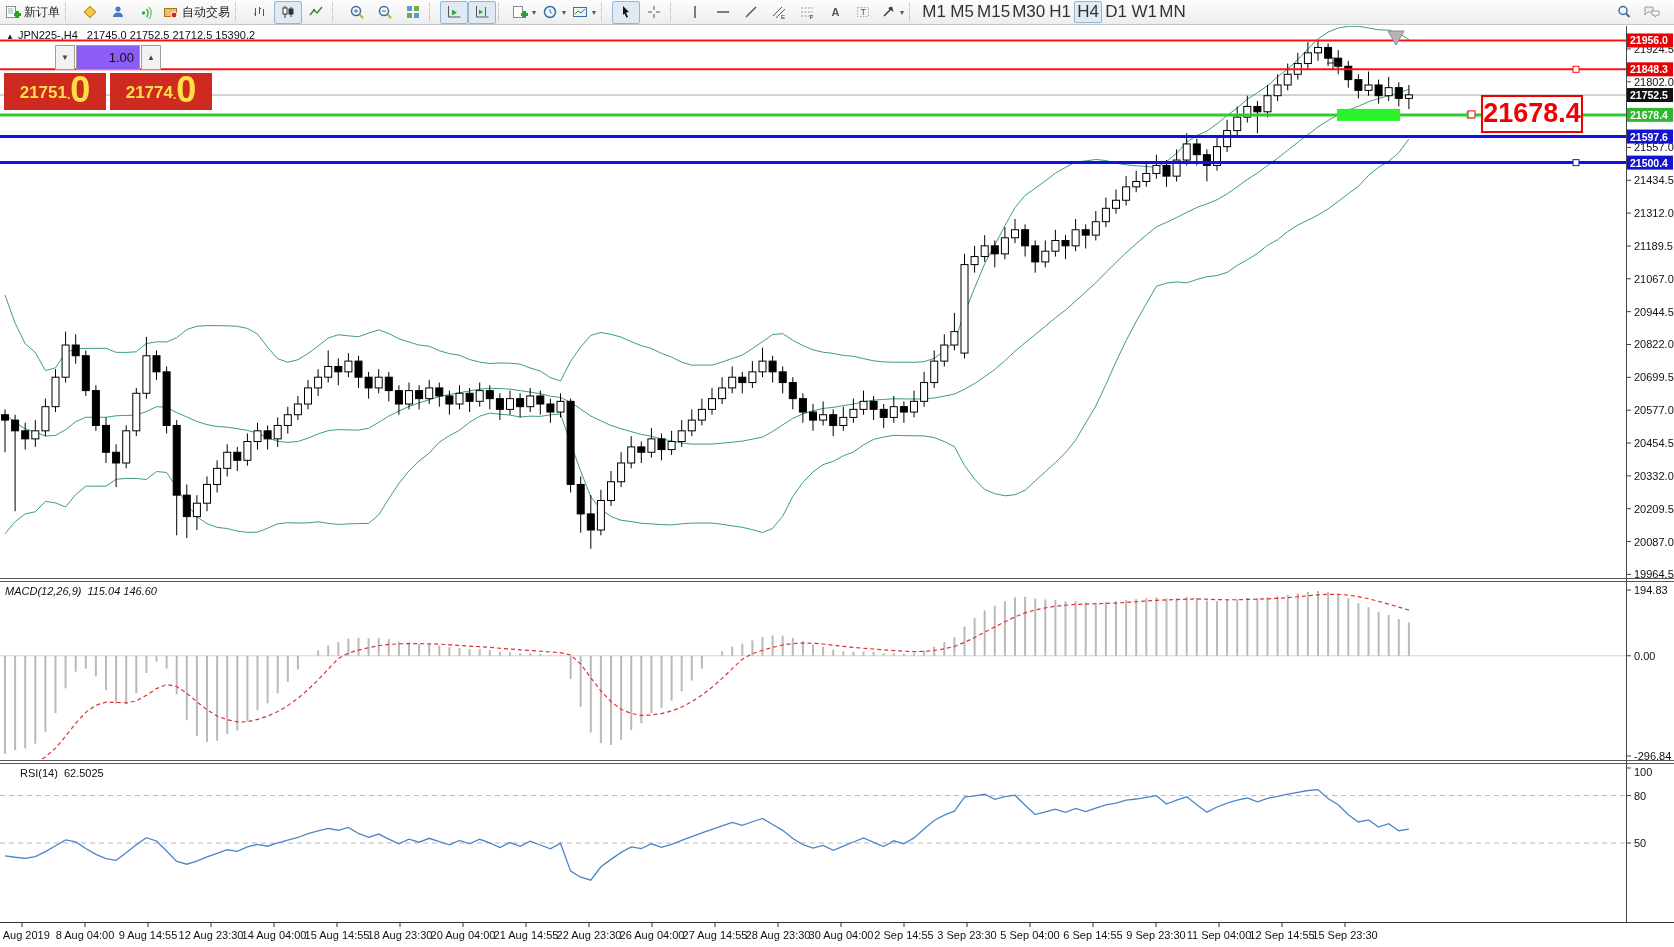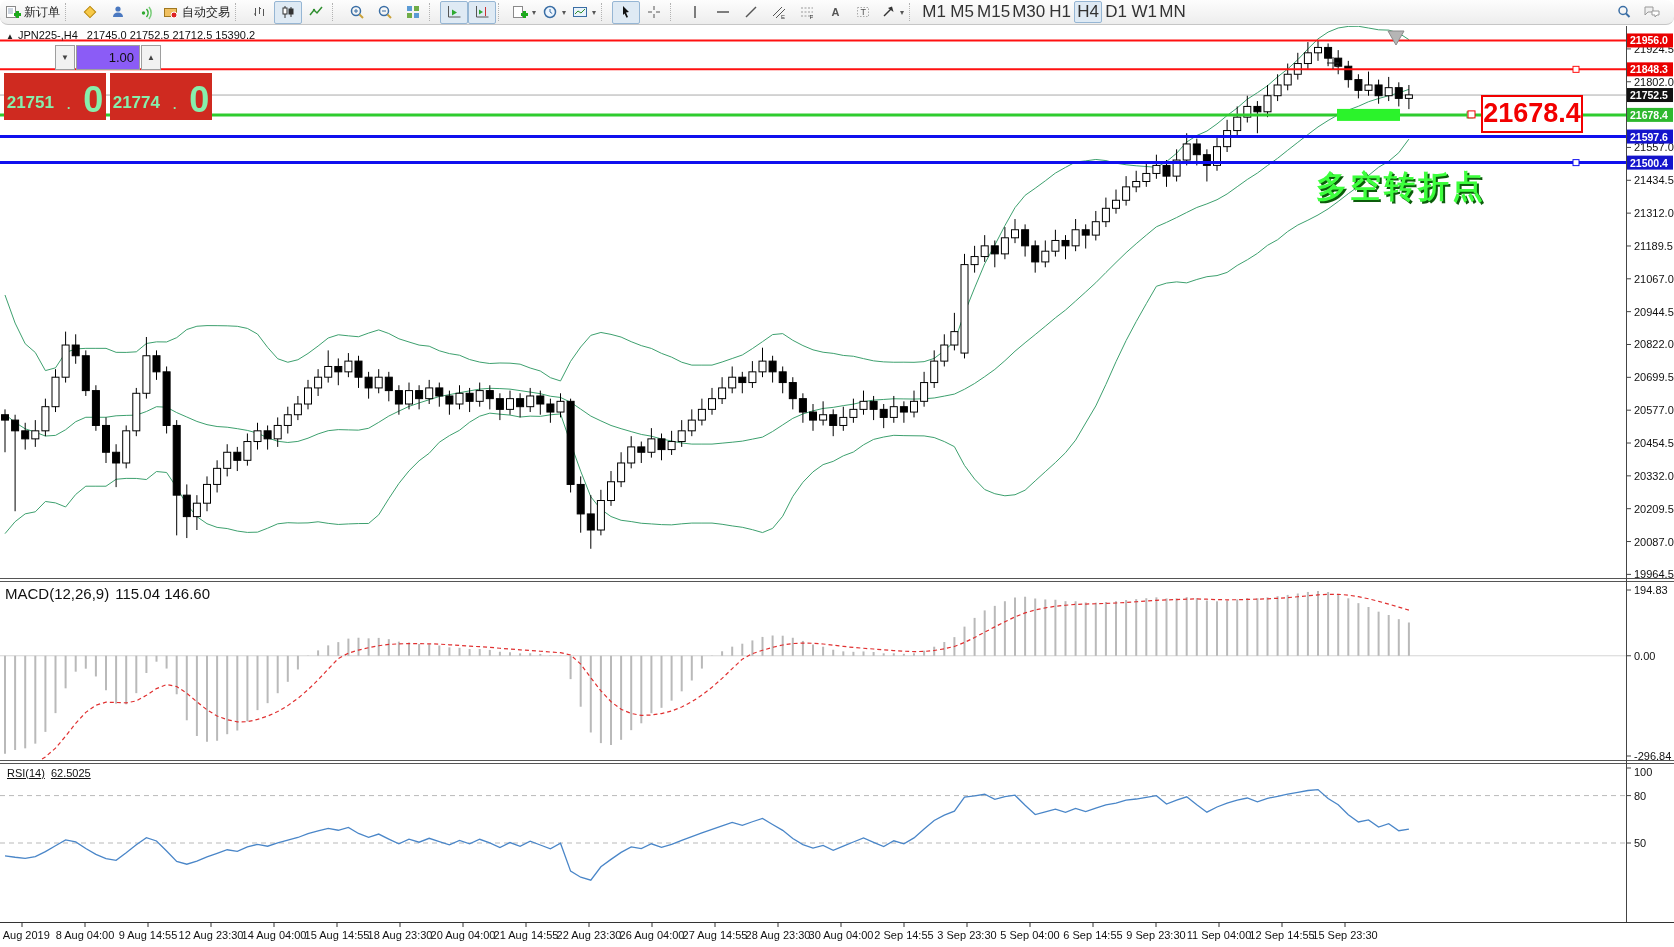--- a/index.html
+++ b/index.html
@@ -1,45 +1,45 @@
 <!DOCTYPE html>
 <html><head>
 <meta charset="utf-8">
 <style>
   html,body{margin:0;padding:0;background:#fff;font-family:"Liberation Sans","DejaVu Sans",sans-serif;}
   #app{position:relative;width:1674px;height:947px;overflow:hidden;background:#fff;}
   
   #toolbar{position:absolute;left:0;top:0;width:1674px;height:25px;background:linear-gradient(#fdfdfd,#ededed);
-    border-bottom:1px solid #c6c6c6;display:flex;align-items:center;padding:0 2px;box-sizing:border-box;z-index:6;font-size:12px;color:#333;border-radius:8px;}
+    border-bottom:1px solid #c6c6c6;display:flex;align-items:center;padding:0 2px;box-sizing:border-box;z-index:6;font-size:12px;color:#333;}
   .tbtn{height:21px;min-width:22px;display:flex;align-items:center;justify-content:center;border:1px solid transparent;border-radius:2px;padding:0 2px;gap:3px;}
   .tbtn.pressed{border-color:#96b6d4;background:#dfeaf4;}
   .tlabel{font-size:12px;color:#222;}
   .tsep{width:6px;height:18px;border-left:1px dotted #b3b3b3;margin:0 4px 0 2px;}
   .caret{font-size:8px;color:#555;margin-left:1px;}
   .tf{font-size:17px;color:#333;min-width:26px;height:20px;display:flex;align-items:center;justify-content:center;border:1px solid transparent;border-radius:2px;}
   .tf.pressed{border-color:#96b6d4;background:#dfeaf4;}
   .tright{margin-left:auto;display:flex;align-items:center;margin-right:6px;}
   .ic{display:flex;align-items:center;}
   
   #chart{position:absolute;left:0;top:0;z-index:1;}
   .ovl{position:absolute;z-index:3;}
   #chart-header{left:6px;top:29px;font-size:11px;color:#111;white-space:nowrap;}
   #chart-header .tri{font-size:8px;margin-right:4px;color:#222;}
   #chart-header .ohlc{margin-left:9px;}
-  #macd-header{left:5px;top:585px;font-size:15px;color:#111;}
-  #rsi-header{left:7px;top:767px;font-size:11px;color:#111;text-decoration:underline;}
+  #macd-header{left:5px;top:585px;font-size:11px;color:#111;font-style:italic;}
+  #rsi-header{left:20px;top:767px;font-size:11px;color:#111;}
   #macd-header span+span,#rsi-header span+span{margin-left:6px;}
   
   #trade-panel{left:4px;top:45px;width:212px;}
   #tp-row1{display:flex;height:25px;}
   .tp-btn{width:50px;background:#e2463a;color:#fff;font-weight:bold;font-size:12px;display:flex;align-items:center;justify-content:center;margin-top:47px;}
   .sp{width:20px;background:#f2f2f2;border:1px solid #9e9e9e;box-sizing:border-box;font-size:8px;color:#444;display:flex;align-items:center;justify-content:center;margin:0 1px;}
   .vol-input{width:64px;border:1px solid #9e9e9e;box-sizing:border-box;text-align:right;font-size:13px;padding:0 5px;color:#111;background:#8b5cf6;font-family:"Liberation Sans",sans-serif;}
   #tp-row2{display:flex;margin-top:3px;gap:4px;}
-  .tp-price{width:102px;height:47px;background:#cf2a20;color:#86efac;display:flex;align-items:flex-end;justify-content:center;padding-bottom:2px;box-sizing:border-box;gap:13px;}
+  .tp-price{width:102px;height:37px;background:#cf2a20;color:#fde047;display:flex;align-items:flex-end;justify-content:center;padding-bottom:2px;box-sizing:border-box;}
   .tp-int{font-size:17px;font-weight:bold;line-height:30px;}
   .tp-dot{font-size:12px;font-weight:bold;line-height:26px;}
   .tp-big{font-size:36px;font-weight:bold;line-height:36px;}
   
   #price-callout{left:1481px;top:95px;width:98px;height:34px;border:2px solid #f20000;background:#fff;color:#f20000;
     font-size:27px;font-weight:bold;text-align:center;line-height:33px;letter-spacing:0px;}
   #cn-note{left:1316px;top:166px;font-size:31px;font-weight:bold;color:#3dff3d;text-shadow:2px 2px 0 #0b5c0b;letter-spacing:3px;white-space:nowrap;}
 </style>
 </head>
 <body>
@@ -922,15 +922,14 @@
   </div>
 
   <div class="ovl" id="macd-header">
     <span>MACD(12,26,9)</span><span>115.04 146.60</span>
   </div>
   <div class="ovl" id="rsi-header">
     <span>RSI(14)</span><span>62.5025</span>
   </div>
 
   <div class="ovl" id="price-callout">21678.4</div>
-  <div class="ovl" id="cn-note">多空转折点</div>
 
 </div>
 
 </body></html>

